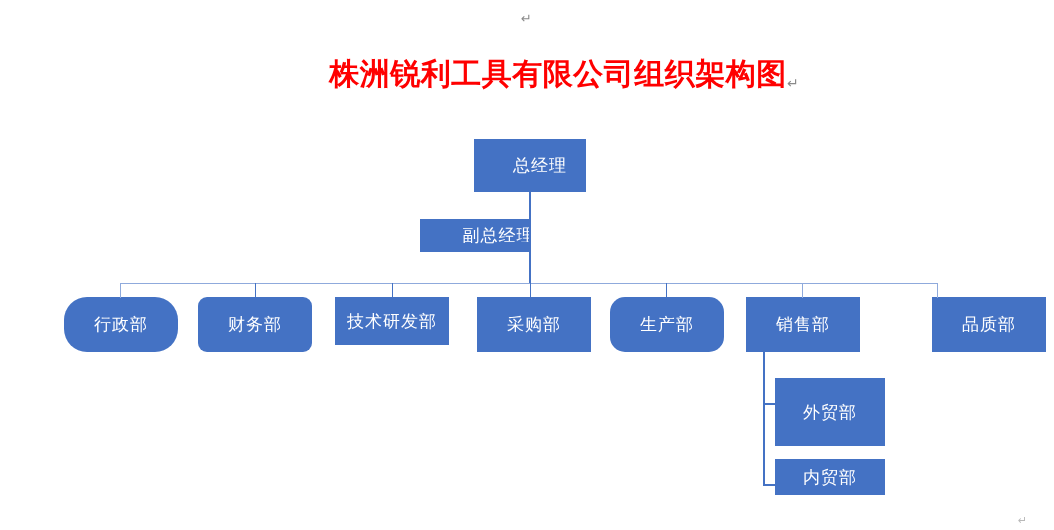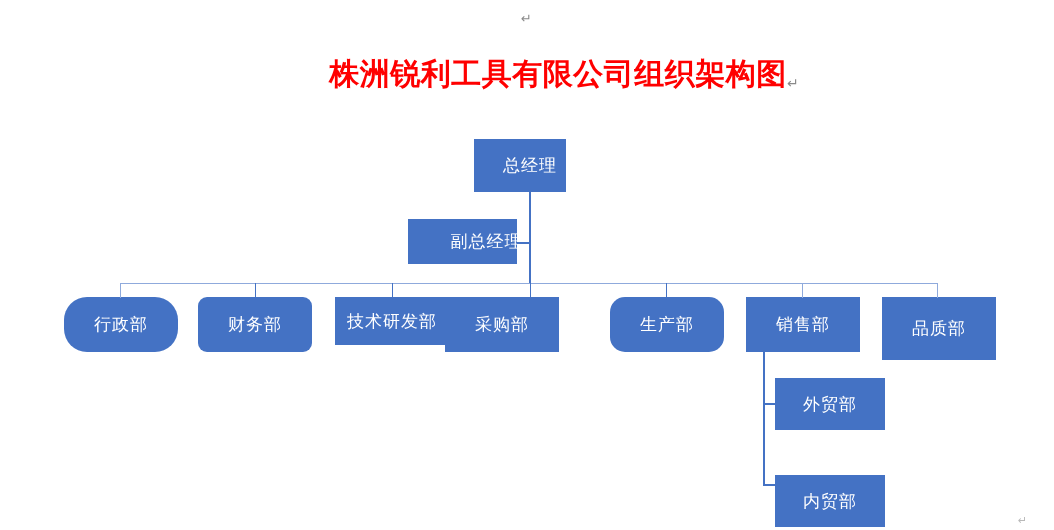--- a/index.html
+++ b/index.html
@@ -76,34 +76,34 @@
 </head>
 <body>
 
 <div id="canvas">
 
   <span id="mark-top" class="pilcrow">↵</span>
 
   <div id="title">株洲锐利工具有限公司组织架构图</div>
   <span id="mark-title" class="pilcrow">↵</span>
 
-  <div class="node" id="node-root" style="left:474px; top:139px; width:92px; height:53px;padding-left:20px;">总经理</div>
+  <div class="node" id="node-root" style="left:474px; top:139px; width:112px; height:53px;padding-left:20px;">总经理</div>
 
-  <div class="node" id="node-deputy" style="left:408px; top:219px; width:109px; height:45px;padding-left:48px;">副总经理</div>
+  <div class="node" id="node-deputy" style="left:420px; top:219px; width:109px; height:33px;padding-left:48px;">副总经理</div>
 
   <div class="node" style="left:64px; top:297px; width:114px; height:55px;border-radius:23px;">行政部</div>
   <div class="node" style="left:198px; top:297px; width:114px; height:55px;border-radius:9px;">财务部</div>
   <div class="node" style="left:335px; top:297px; width:114px; height:48px;">技术研发部</div>
-  <div class="node" style="left:445px; top:297px; width:114px; height:55px;">采购部</div>
+  <div class="node" style="left:477px; top:297px; width:114px; height:55px;">采购部</div>
   <div class="node" style="left:610px; top:297px; width:114px; height:55px;border-radius:15px;">生产部</div>
   <div class="node" style="left:746px; top:297px; width:114px; height:55px;">销售部</div>
-  <div class="node" style="left:882px; top:297px; width:114px; height:63px;">品质部</div>
+  <div class="node" style="left:932px; top:297px; width:114px; height:55px;">品质部</div>
 
-  <div class="node" style="left:775px; top:378px; width:110px; height:52px;">外贸部</div>
-  <div class="node" style="left:775px; top:459px; width:110px; height:52px;margin-top:16px;">内贸部</div>
+  <div class="node" style="left:775px; top:378px; width:110px; height:68px;">外贸部</div>
+  <div class="node" style="left:775px; top:459px; width:110px; height:36px;">内贸部</div>
 
   <div class="conn" style="left:529px; top:192px; width:2px; height:92px;"></div>
 
   <div class="conn" style="left:517px; top:242px; width:13px; height:2px;"></div>
 
   <div class="conn light" style="left:120px; top:283px; width:818px; height:1px;"></div>
 
   <div class="conn light" style="left:120px; top:283px; width:1px; height:15px;"></div>
   <div class="conn" style="left:255px; top:283px; width:1px; height:15px;"></div>
   <div class="conn" style="left:392px; top:283px; width:1px; height:15px;"></div>

